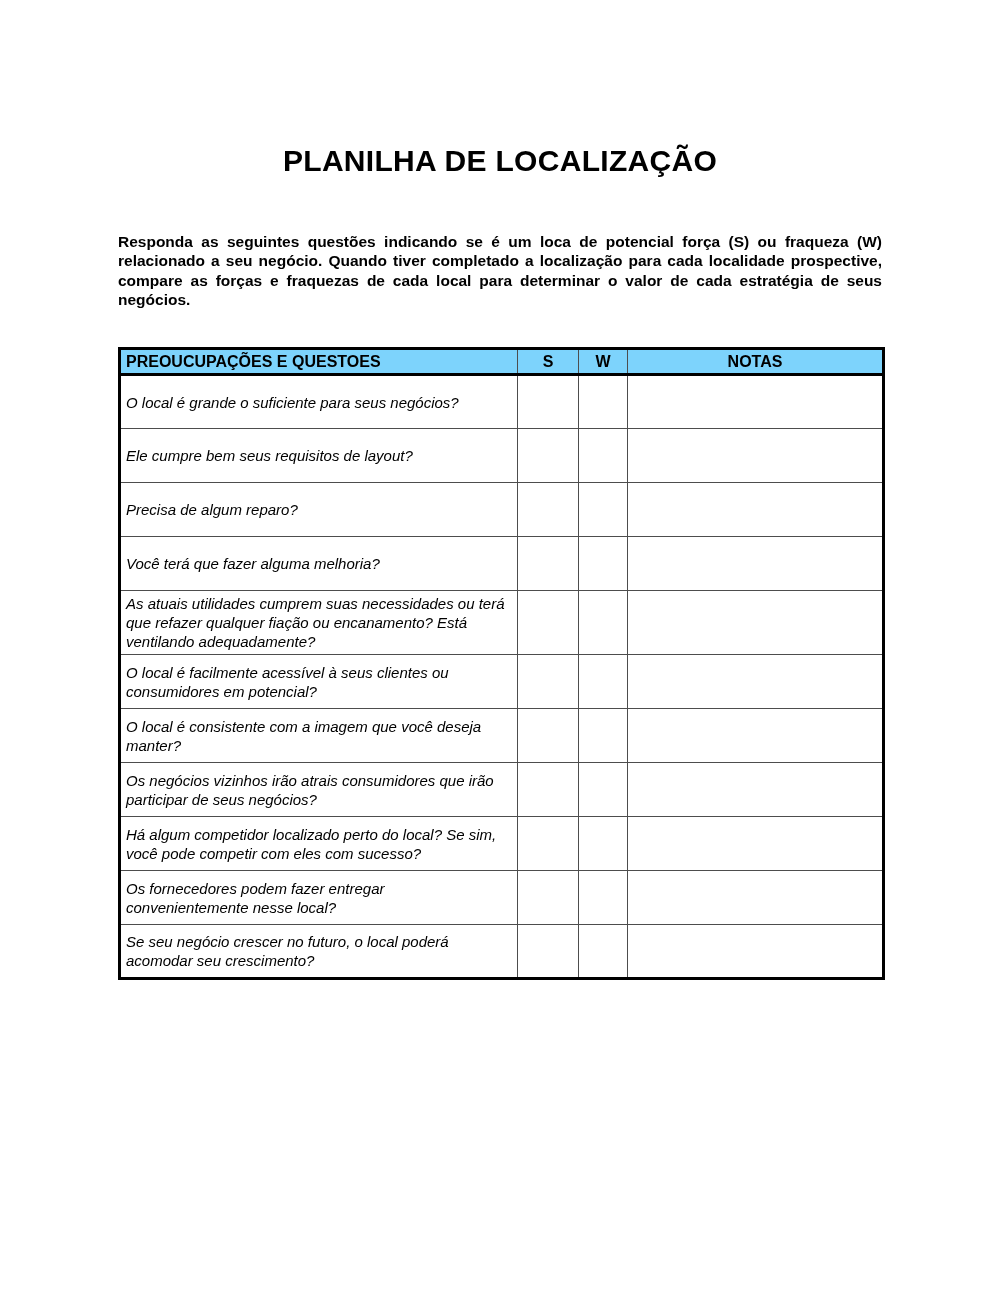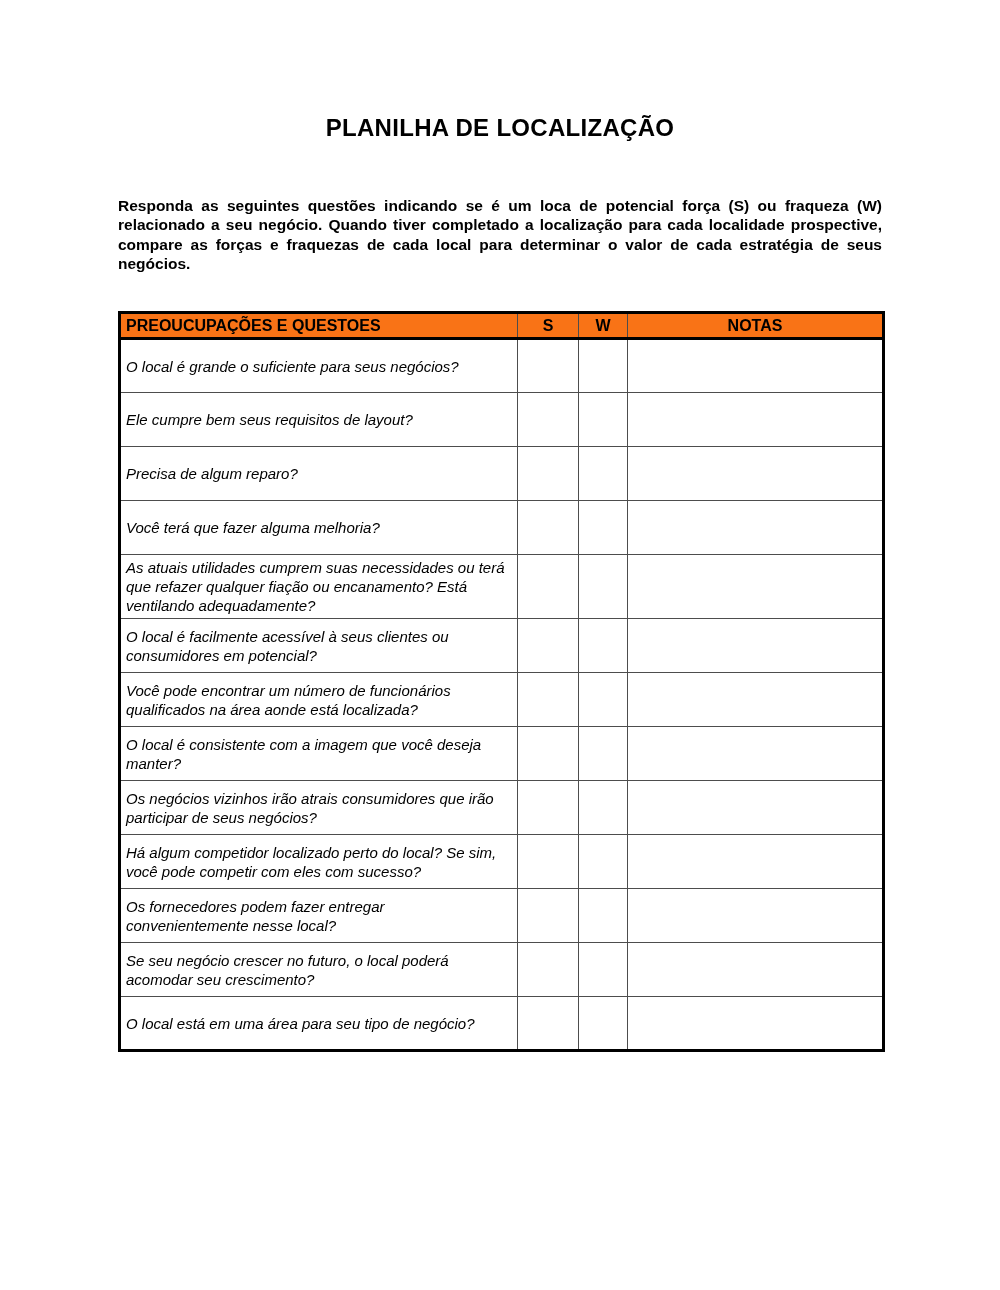--- a/index.html
+++ b/index.html
@@ -13,23 +13,24 @@
     overflow: hidden;
   }
   .page {
     width: 1000px;
     height: 1290px;
     background: #ffffff;
   }
   .page-title {
     padding-top: 114px;
     text-align: center;
-    font-size: 24px;
+    font-size: 30px;
     font-weight: bold;
     letter-spacing: 0.3px;
+    margin-top: 30px;
   }
   .intro {
     margin: 54px 118px 0 118px;
     width: 764px;
     font-size: 15.5px;
     line-height: 19.3px;
     text-align: justify;
     font-weight: bold;
   }
   table.worksheet {
@@ -37,21 +38,21 @@
     width: 764px;
     table-layout: fixed;
     border-collapse: collapse;
     border: 3px solid #000000;
   }
   table.worksheet th,
   table.worksheet td {
     border: 1px solid #4d4d4d;
   }
   table.worksheet thead th {
-    background: #f97316;
+    background: #7dd3fc;
     height: 26px;
     font-size: 16px;
     font-weight: bold;
     border-bottom: 3px solid #000000;
     text-align: center;
     vertical-align: middle;
   }
   table.worksheet thead th.col-q {
     text-align: left;
     padding-left: 5px;
@@ -126,26 +127,20 @@
         <td class="fill"></td>
         <td class="fill"></td>
       </tr>
       <tr>
         <td class="q">O local é facilmente acessível à seus clientes ou consumidores em potencial?</td>
         <td class="fill"></td>
         <td class="fill"></td>
         <td class="fill"></td>
       </tr>
       <tr>
-        <td class="q">Você pode encontrar um número de funcionários qualificados na área aonde está localizada?</td>
-        <td class="fill"></td>
-        <td class="fill"></td>
-        <td class="fill"></td>
-      </tr>
-      <tr>
         <td class="q">O local é consistente com a imagem que você deseja manter?</td>
         <td class="fill"></td>
         <td class="fill"></td>
         <td class="fill"></td>
       </tr>
       <tr>
         <td class="q">Os negócios vizinhos irão atrais consumidores que irão participar de seus negócios?</td>
         <td class="fill"></td>
         <td class="fill"></td>
         <td class="fill"></td>
@@ -161,22 +156,16 @@
         <td class="fill"></td>
         <td class="fill"></td>
         <td class="fill"></td>
       </tr>
       <tr>
         <td class="q">Se seu negócio crescer no futuro, o local poderá acomodar seu crescimento?</td>
         <td class="fill"></td>
         <td class="fill"></td>
         <td class="fill"></td>
       </tr>
-      <tr>
-        <td class="q">O local está em uma área para seu tipo de negócio?</td>
-        <td class="fill"></td>
-        <td class="fill"></td>
-        <td class="fill"></td>
-      </tr>
     </tbody>
   </table>
 
 </div>
 
 </body></html>

